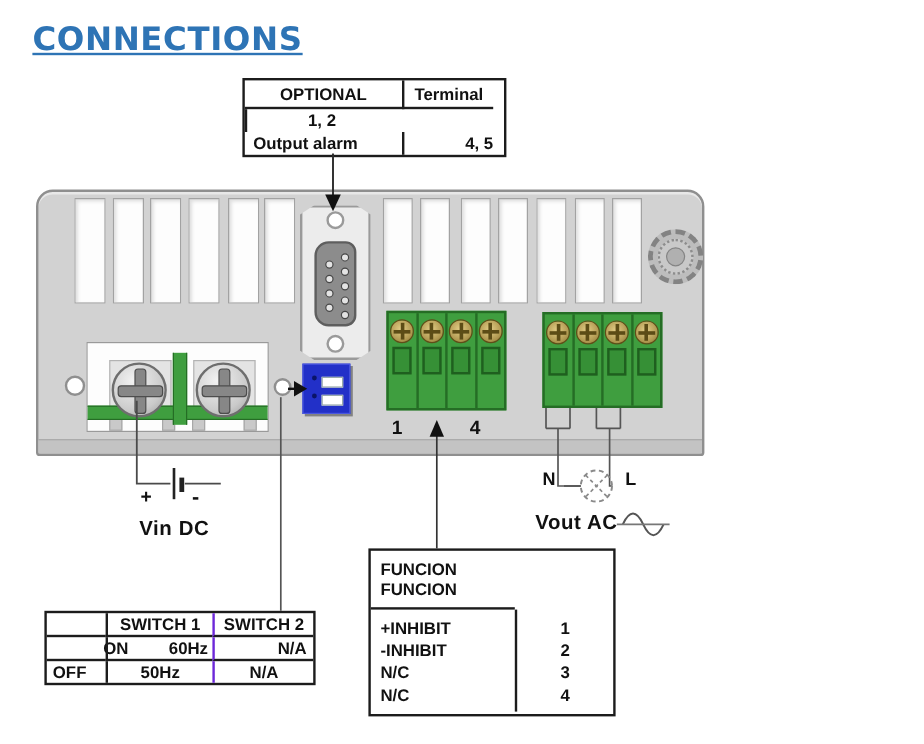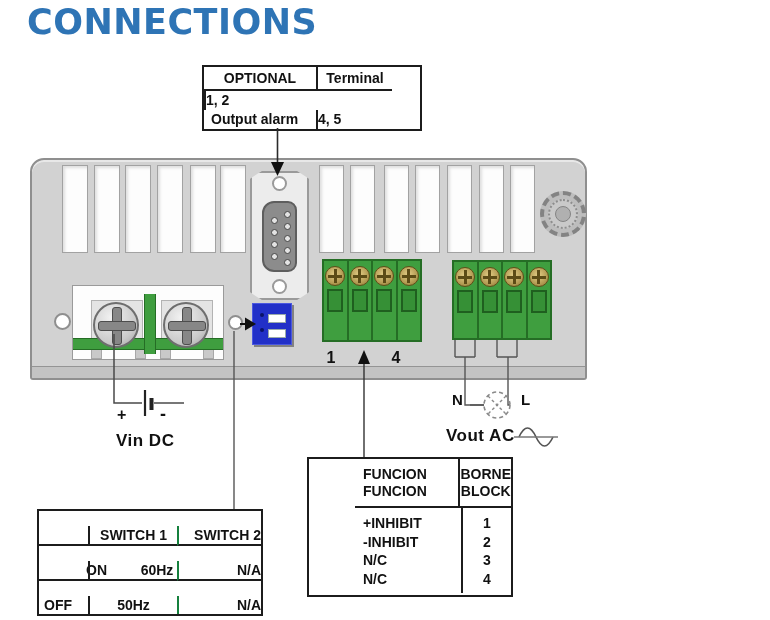--- a/index.html
+++ b/index.html
@@ -1,52 +1,52 @@
 <!DOCTYPE html>
 <html style="--title-color: #2E74B5; --panel-gray: #d2d2d2; --terminal-green: #3f9e3f; --dip-blue: #2230c8;"><head>
 <meta charset="utf-8">
 <style>
   html,body{margin:0;padding:0;background:#fff;}
   #page{position:relative;width:770px;height:620px;background:#fff;
         font-family:"Liberation Sans",sans-serif;overflow:hidden;}
 
   
-  .page-title{position:absolute;left:27px;top:2px;font-family:"DejaVu Sans",sans-serif;
-      font-size:35px;font-weight:bold;color:var(--title-color,#2E74B5);letter-spacing:.5px;}
+  .page-title{position:absolute;left:27px;top:18px;font-family:"DejaVu Sans",sans-serif;
+      font-size:27px;font-weight:bold;color:var(--title-color,#2E74B5);letter-spacing:.5px;text-decoration:underline;}
 
   
   .tbl{position:absolute;background:#fff;border:2px solid #1c1c1c;font-weight:bold;
        color:#111;font-size:14px;box-sizing:border-box;}
   .tbl .trow{display:flex;}
   .tbl .cell{box-sizing:border-box;}
 
   
   .optional{left:202px;top:65px;width:220px;}
-  .optional .c1{width:112px;}
-  .optional .c2{width:76px;border-left:2px solid #1c1c1c;text-align:left;}
+  .optional .c1{width:131px;}
+  .optional .c2{width:76px;border-left:2px solid #1c1c1c;text-align:right;}
   .optional .head .cell{line-height:22px;text-align:center;border-bottom:2px solid #1c1c1c;}
   .optional .body .c1{padding-left:7px;line-height:19px;}
   .optional .body .c2{line-height:19px;}
 
   
   .functbl{left:307px;top:457px;width:206px;height:140px;}
-  .functbl .c1{width:106px;margin-left:46px;}
+  .functbl .c1{width:120px;}
   .functbl .c2{flex:1;border-left:2px solid #1c1c1c;text-align:center;}
   .functbl .head .cell{height:49px;border-bottom:2px solid #1c1c1c;padding-top:7px;line-height:17px;}
   .functbl .head .c1{padding-left:8px;}
   .functbl .body .c1{padding-left:8px;line-height:18.5px;padding-top:6px;}
   .functbl .body .c2{line-height:18.5px;padding-top:6px;}
   .functbl .body{height:85px;}
 
   
   .switchtbl{left:37px;top:509px;width:226px;}
   .switchtbl .c0{width:49px;padding-left:5px;}
   .switchtbl .c1{width:89px;text-align:center;border-left:2px solid #1c1c1c;}
-  .switchtbl .c2{flex:1;text-align:right;border-left:2px solid #15803d;}
-  .switchtbl .trow .cell{line-height:18px;margin-top:15px;}
+  .switchtbl .c2{flex:1;text-align:center;border-left:2px solid #6d28d9;}
+  .switchtbl .trow .cell{line-height:18px;}
   .switchtbl .head .cell{border-bottom:2px solid #1c1c1c;}
   .switchtbl .r1 .cell{border-bottom:2px solid #1c1c1c;padding-left:47px;}
 
   
   .panel{position:absolute;left:30px;top:158px;width:557px;height:222px;
       background:var(--panel-gray,#d2d2d2);border:2px solid #8f8f8f;
       border-radius:14px 14px 3px 3px;box-sizing:border-box;
       box-shadow:inset 0 2px 0 #e8e8e8;}
   .panel-bottom-strip{position:absolute;left:0;bottom:0;width:100%;height:11px;
       background:#c3c3c3;border-top:1px solid #949494;border-radius:0 0 2px 2px;}
@@ -305,24 +305,20 @@
   <div class="lbl nlab">N</div>
   <div class="lbl llab">L</div>
   <div class="lbl voutac">Vout AC</div>
 
   <div class="tbl functbl">
     <div class="trow head">
       <div class="cell c1">
         <div>FUNCION</div>
         <div>FUNCION</div>
       </div>
-      <div class="cell c2">
-        <div>BORNE</div>
-        <div>BLOCK</div>
-      </div>
     </div>
     <div class="trow body">
       <div class="cell c1">
         <div>+INHIBIT</div>
         <div>-INHIBIT</div>
         <div>N/C</div>
         <div>N/C</div>
       </div>
       <div class="cell c2">
         <div>1</div>

